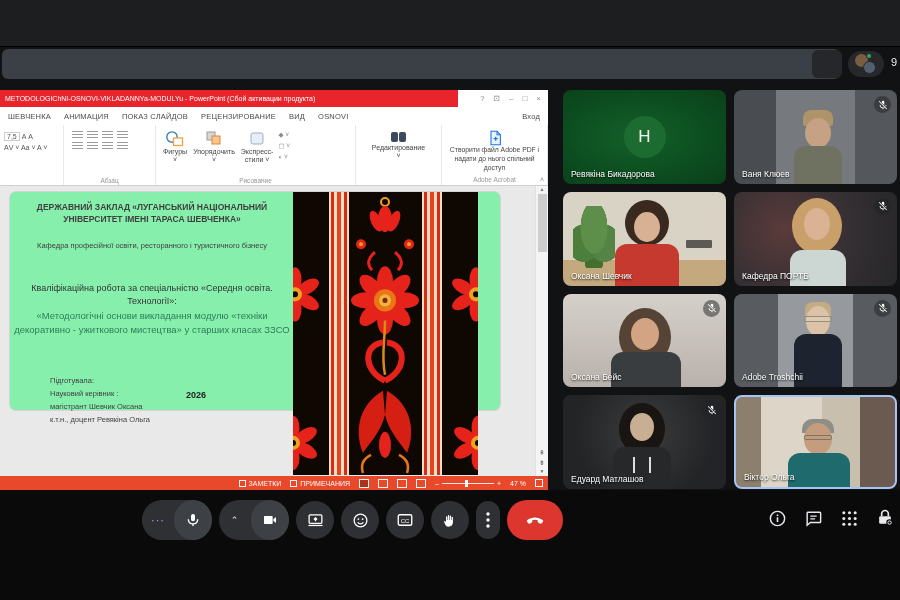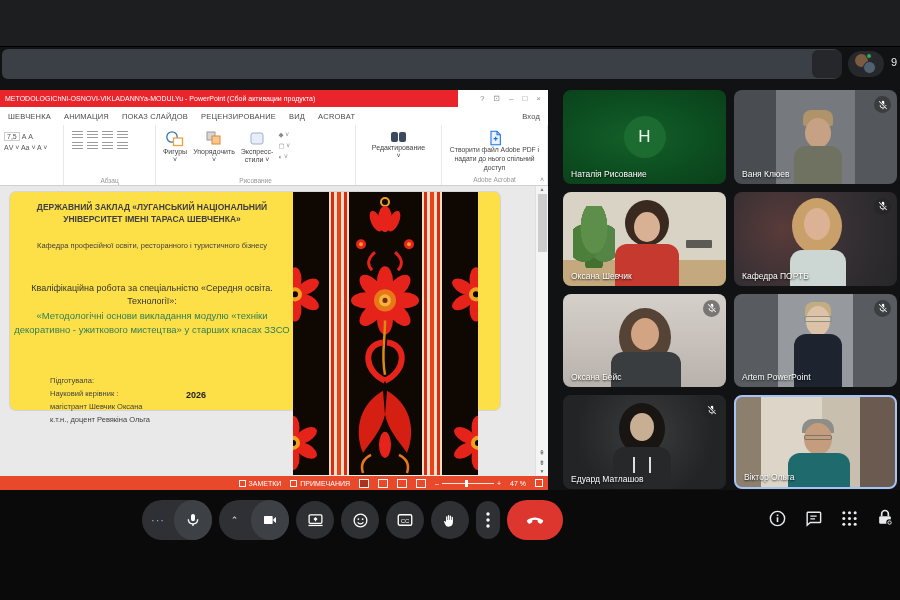--- a/index.html
+++ b/index.html
@@ -37,21 +37,21 @@
   .big-btn { display:flex; flex-direction:column; align-items:center; padding:1px 3px; color:#444; font-size:7px; text-align:center; line-height:1.15; }
   .minicol { display:flex; flex-direction:column; gap:3px; margin-left:2px; margin-top:2px; color:#8a8a8a; font-size:6.5px; }
   .g-edit { width:86px; display:flex; justify-content:center; }
   .binoc { display:flex; gap:1px; margin:2px 0; }
   .binoc span { width:7px; height:10px; background:#3d4a5d; border-radius:2px; }
   .g-acrobat { flex:1; display:flex; flex-direction:column; align-items:center; justify-content:center; padding-bottom:11px; font-size:6.8px; color:#444; text-align:center; line-height:1.3; }
   .ribbon-collapse { position:absolute; right:4px; bottom:2px; color:#8a8a8a; font-size:7px; }
 
   
   .slide-zone { position:absolute; top:96px; left:0; right:13px; bottom:14px; background:#e9e9e9; overflow:hidden; }
-  .slide { position:absolute; left:10px; top:6px; width:490px; height:218px; background:#fde047; box-shadow:0 0 0 1px #d4d4d4;border-radius:6px; }
+  .slide { position:absolute; left:10px; top:6px; width:490px; height:218px; background:#86efac; box-shadow:0 0 0 1px #d4d4d4;border-radius:6px; }
   .s-uni { position:absolute; top:10px; left:6px; width:272px; font-size:8.5px; font-weight:bold; color:#3f3f3f; text-align:center; line-height:1.4; }
   .s-dept { position:absolute; top:49px; left:0; width:284px; font-size:7.5px; color:#3f3f3f; text-align:center; }
   .s-qual { position:absolute; top:90px; left:6px; width:272px; font-size:9px; color:#333; text-align:center; line-height:1.45; }
   .s-thesis { position:absolute; top:117px; left:2px; width:280px; font-size:9.5px; font-weight:normal; text-align:center; line-height:1.45; }
   .s-prepared { position:absolute; top:182px; left:40px; width:238px; font-size:7.5px; color:#3f3f3f; text-align:left; line-height:1.75; }
   .s-year { position:absolute; bottom:10px; left:0; width:284px; text-align:center; font-weight:bold; font-size:9px; color:#222;margin-left:44px; }
   .ornament { position:absolute; left:283px; top:0; width:185px; height:283px; }
   .vscroll { position:absolute; top:96px; right:0; width:13px; bottom:14px; background:#f4f4f4; border-left:1px solid #e0e0e0; display:flex; flex-direction:column; align-items:center; font-size:5px; color:#777; }
   .vthumb { width:9px; height:58px; background:#cdcdcd; margin-top:2px; }
   .vbot { margin-top:auto; display:flex; flex-direction:column; align-items:center; gap:3px; padding-bottom:2px; font-size:7px; color:#666; line-height:1; }
@@ -159,21 +159,21 @@
         <span>×</span>
       </div>
     </div>
 
     <div class="ppt-menubar">
       <span>ШЕВЧЕНКА</span>
       <span>АНИМАЦИЯ</span>
       <span>ПОКАЗ СЛАЙДОВ</span>
       <span>РЕЦЕНЗИРОВАНИЕ</span>
       <span>ВИД</span>
-      <span>ACROBAT</span>
+      <span>OSNOVI</span>
       <span class="signin">Вход</span>
     </div>
 
     <div class="ppt-ribbon">
       <div class="rgroup g-font">
         <div class="frow"><span class="fsize">7,5</span><span>А А</span></div>
         <div class="frow"><span>АV ˅</span> <span>Aa ˅</span> <span>A ˅</span></div>
       </div>
       <div class="rgroup g-para">
         <div class="lirow">
@@ -357,21 +357,21 @@
         <span>+</span>
       </div>
       <span>47 %</span>
       <span class="fit"></span>
     </div>
   </div>
 
   <div class="tiles">
     <div class="tile t1">
       <div class="avatar">Н</div>
-      <div class="pname">Наталія Рисование</div>
+      <div class="pname">Ревякіна Бикадорова</div>
     </div>
     <div class="tile t2">
       <div class="hair"></div>
         <div class="head"></div>
         <div class="body"></div>
       <div class="micoff">
           <svg width="10" height="10" viewBox="0 0 24 24">
             <path fill="#fff" d="M15 11V5a3 3 0 0 0-6 0v1l6 6zm-3 7a6 6 0 0 0 2.8-.7l1.5 1.5A8 8 0 0 1 13 19.9V22h-2v-2.1A8 8 0 0 1 4 12h2a6 6 0 0 0 6 6zm6-6h2c0 1.3-.3 2.5-.9 3.6l-1.5-1.5c.3-.7.4-1.4.4-2.1zM3.3 2.3 21.7 20.7l-1.4 1.4L1.9 3.7z"></path>
           </svg>
         </div>
@@ -410,21 +410,21 @@
     <div class="tile t6">
       <div class="hair"></div>
         <div class="head"></div>
         <div class="extra"></div>
         <div class="body"></div>
       <div class="micoff">
           <svg width="10" height="10" viewBox="0 0 24 24">
             <path fill="#fff" d="M15 11V5a3 3 0 0 0-6 0v1l6 6zm-3 7a6 6 0 0 0 2.8-.7l1.5 1.5A8 8 0 0 1 13 19.9V22h-2v-2.1A8 8 0 0 1 4 12h2a6 6 0 0 0 6 6zm6-6h2c0 1.3-.3 2.5-.9 3.6l-1.5-1.5c.3-.7.4-1.4.4-2.1zM3.3 2.3 21.7 20.7l-1.4 1.4L1.9 3.7z"></path>
           </svg>
         </div>
-      <div class="pname">Artem PowerPoint</div>
+      <div class="pname">Adobe Troshchii</div>
     </div>
     <div class="tile t7">
       <div class="hair"></div>
         <div class="head"></div>
         <div class="body"></div>
         <div class="extra"></div>
       <div class="micoff">
           <svg width="10" height="10" viewBox="0 0 24 24">
             <path fill="#fff" d="M15 11V5a3 3 0 0 0-6 0v1l6 6zm-3 7a6 6 0 0 0 2.8-.7l1.5 1.5A8 8 0 0 1 13 19.9V22h-2v-2.1A8 8 0 0 1 4 12h2a6 6 0 0 0 6 6zm6-6h2c0 1.3-.3 2.5-.9 3.6l-1.5-1.5c.3-.7.4-1.4.4-2.1zM3.3 2.3 21.7 20.7l-1.4 1.4L1.9 3.7z"></path>
           </svg>

